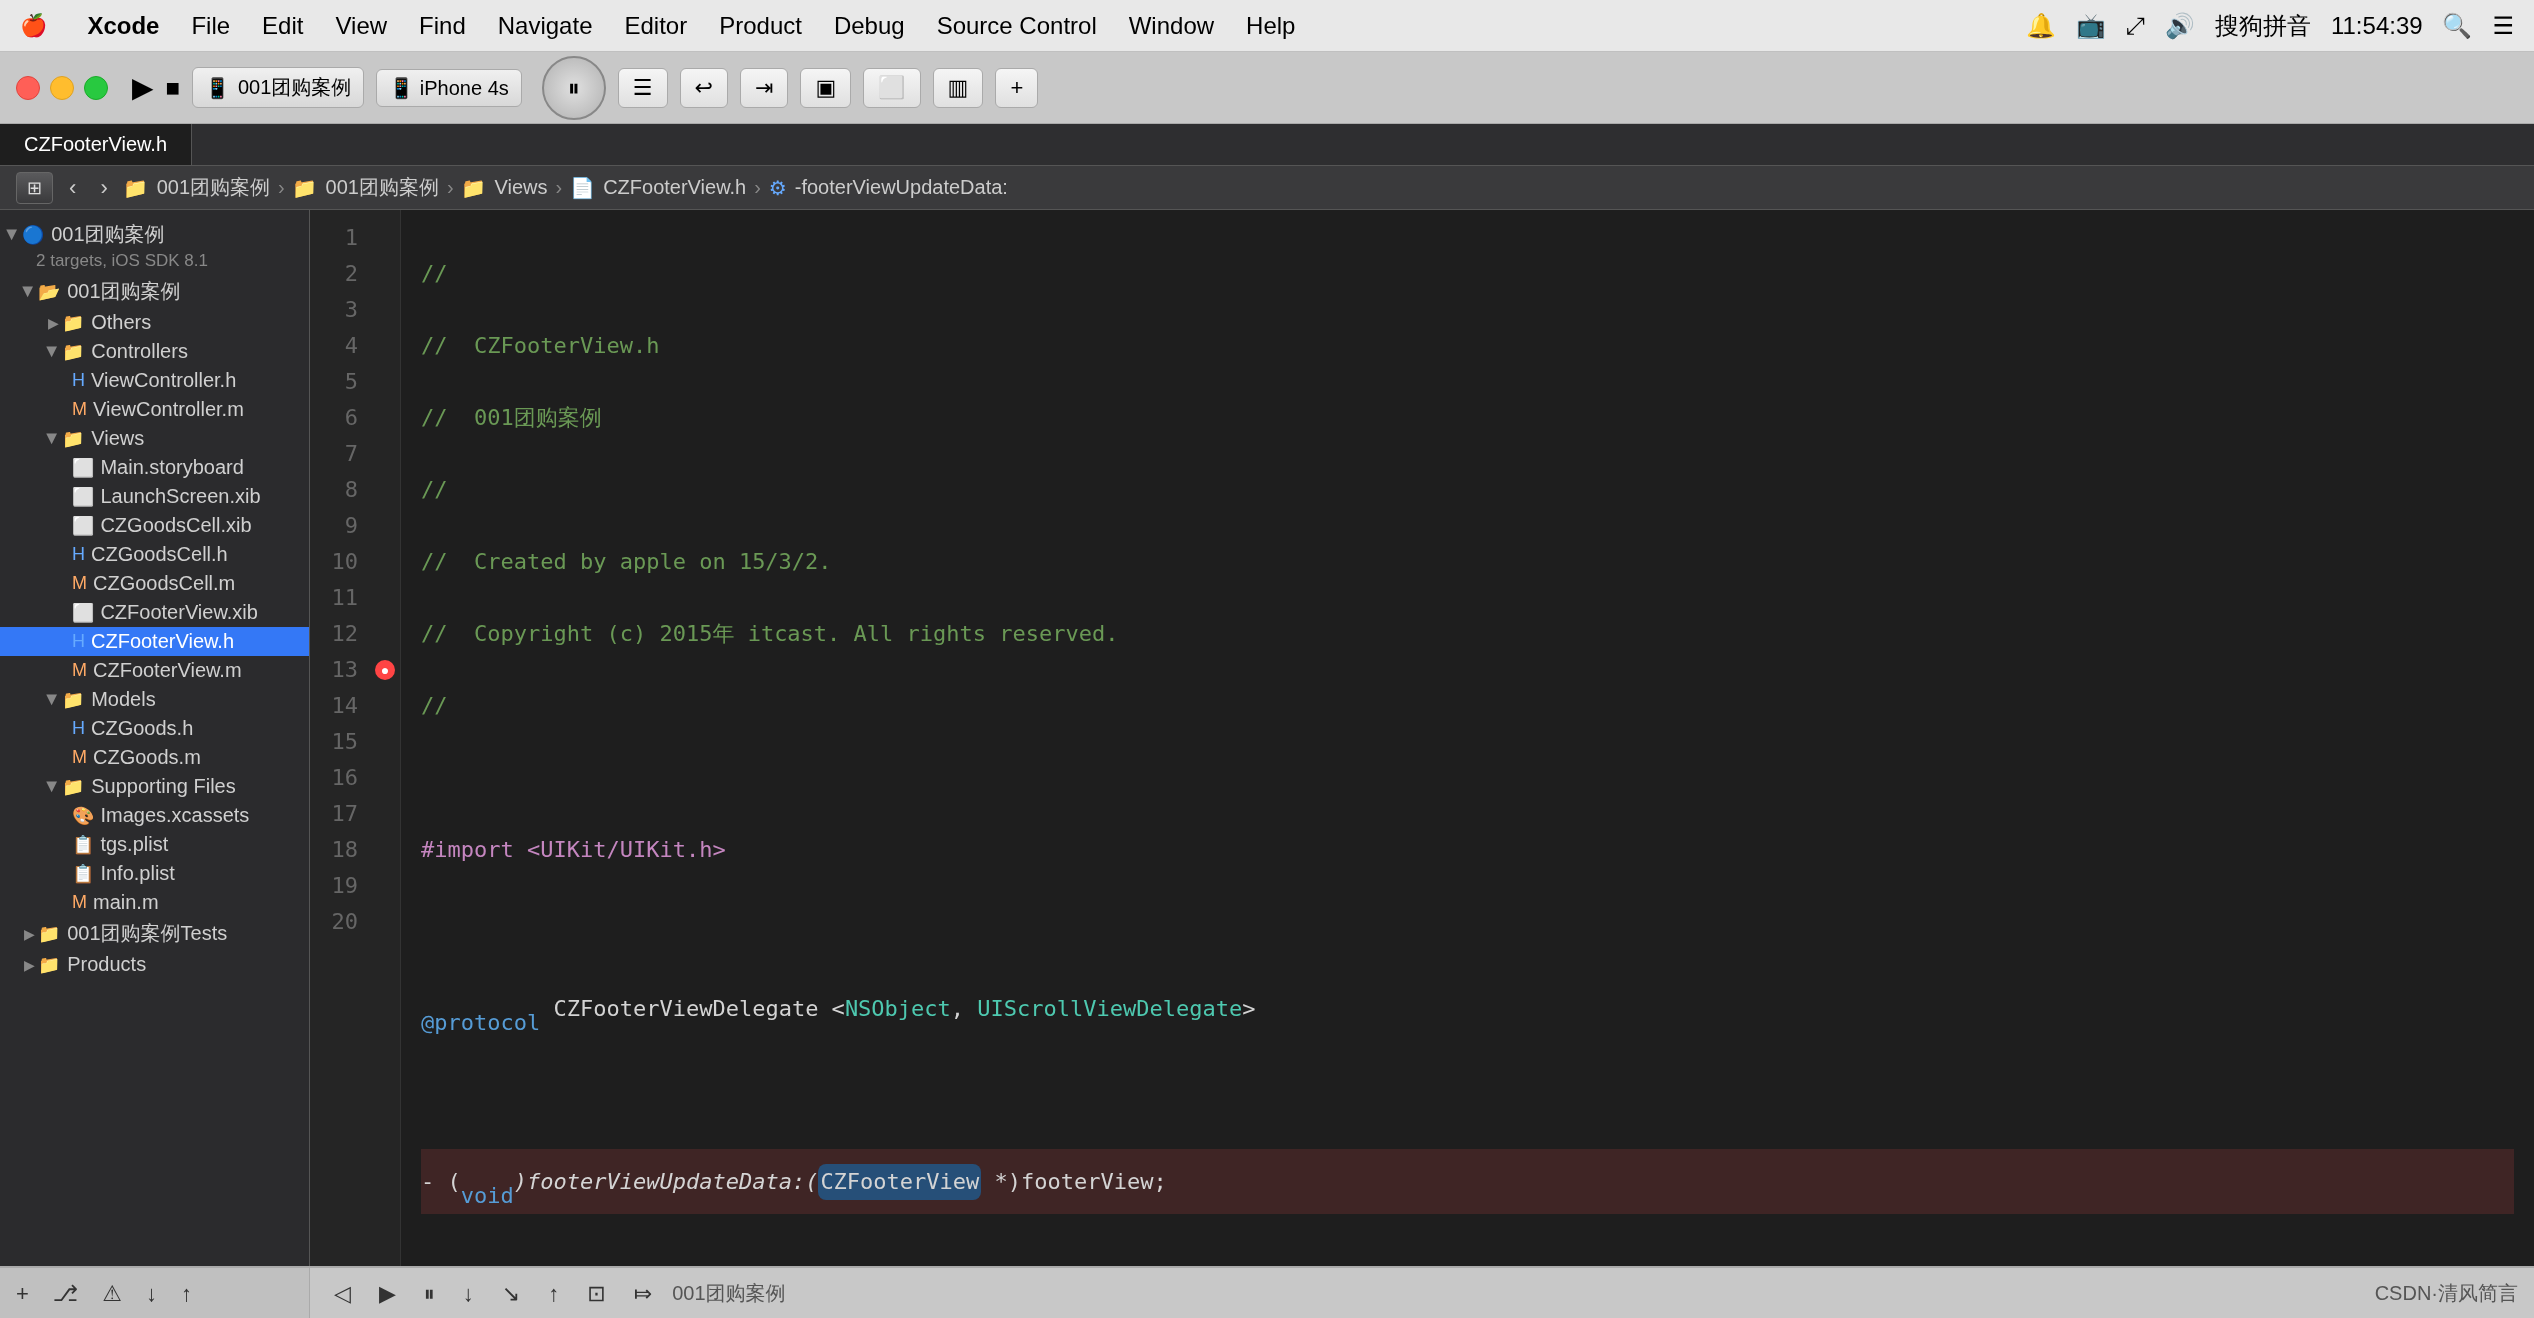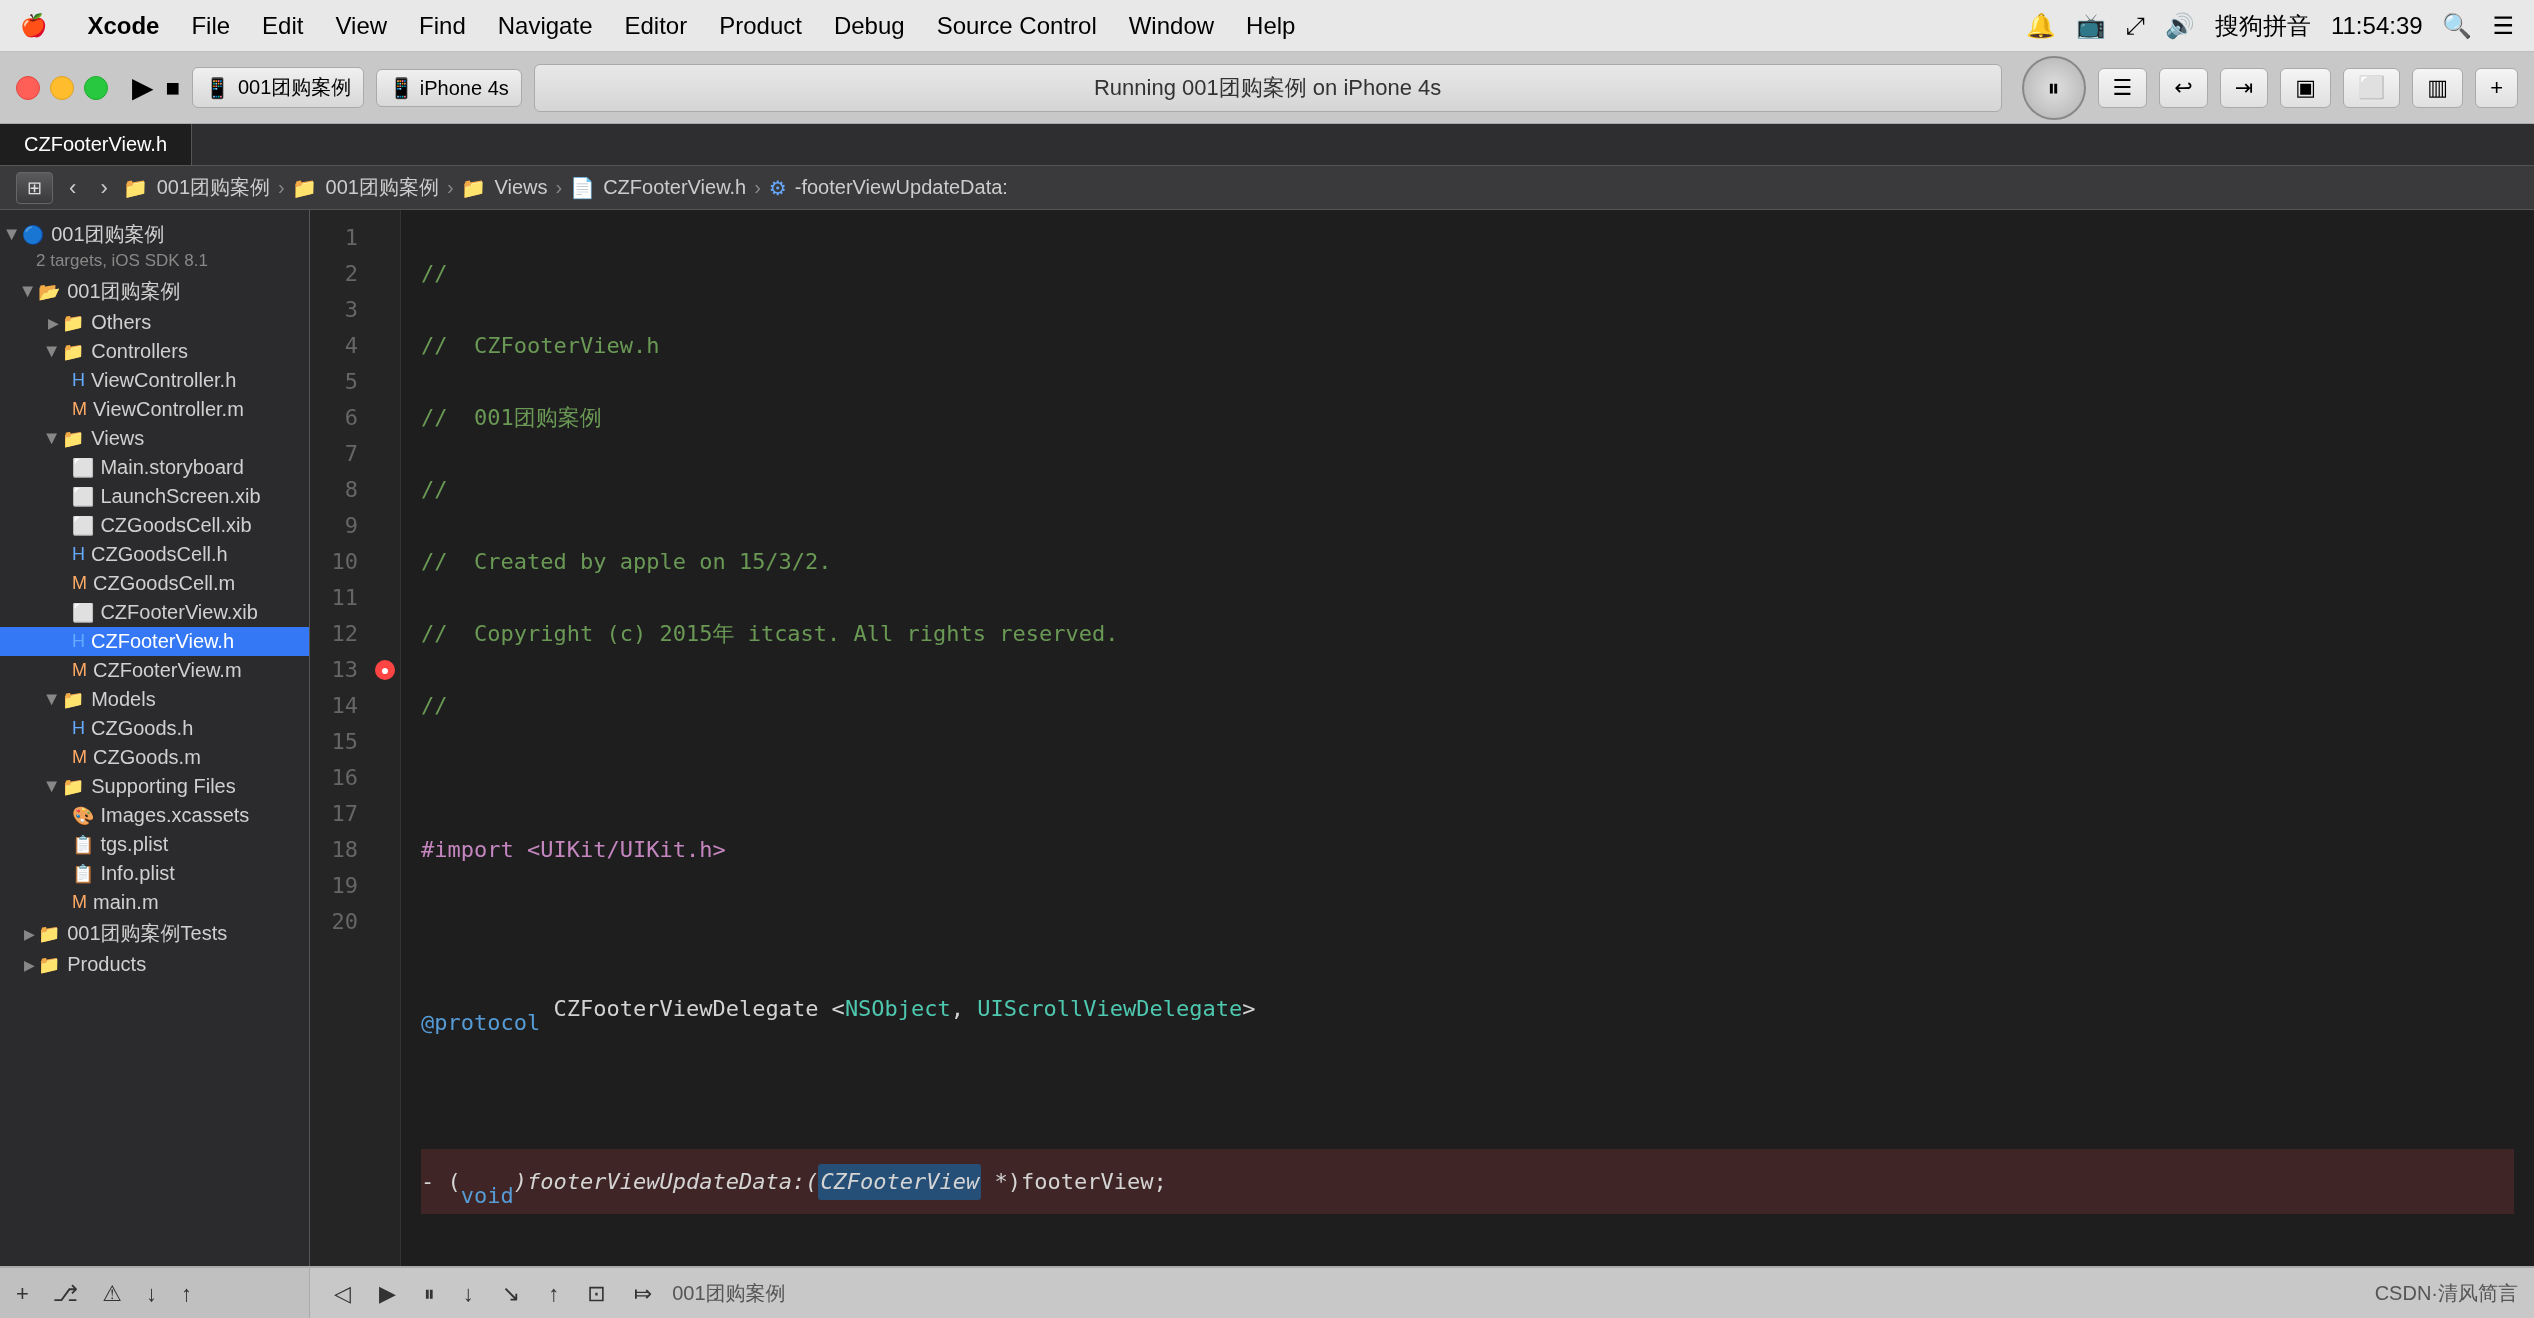--- a/index.html
+++ b/index.html
@@ -228,21 +228,21 @@
       align-items: center;
       position: relative;
       min-height: 36px;
     }
     .code-line.error-line { background: rgba(255,80,80,0.15); }
 
     
     .c-comment { color: #6a9955; }
     .c-keyword { color: #569cd6; margin-top: 29px; }
     .c-preproc { color: #c586c0; }
-    .c-highlight { background: #264f78; border-radius: 3px; padding: 0 2px; font-style: italic; }
+    .c-highlight { background: #264f78; border-radius: 8px; padding: 0 2px; }
     .c-teal { color: #4ec9b0; }
     .bottom-btn {
       background: none;
       border: none;
       font-size: 22px;
       cursor: pointer;
       color: #333;
       padding: 4px 8px;
     }
     .bottom-status {
@@ -360,21 +360,20 @@
   <button class="toolbar-run-btn">▶</button>
   <button class="toolbar-stop-btn">■</button>
   <div class="toolbar-scheme">
     <span>📱</span>
     <span>001团购案例</span>
   </div>
   <div class="toolbar-device">
     <span>📱</span>
     <span>iPhone 4s</span>
   </div>
-  <div class="toolbar-status">Running 001团购案例 on iPhone 4s</div>
   <div class="toolbar-pause">⏸</div>
   <button class="toolbar-btn">☰</button>
   <button class="toolbar-btn">↩</button>
   <button class="toolbar-btn">⇥</button>
   <button class="toolbar-btn">▣</button>
   <button class="toolbar-btn">⬜</button>
   <button class="toolbar-btn">▥</button>
   <button class="toolbar-btn">+</button>
 </div>
 

